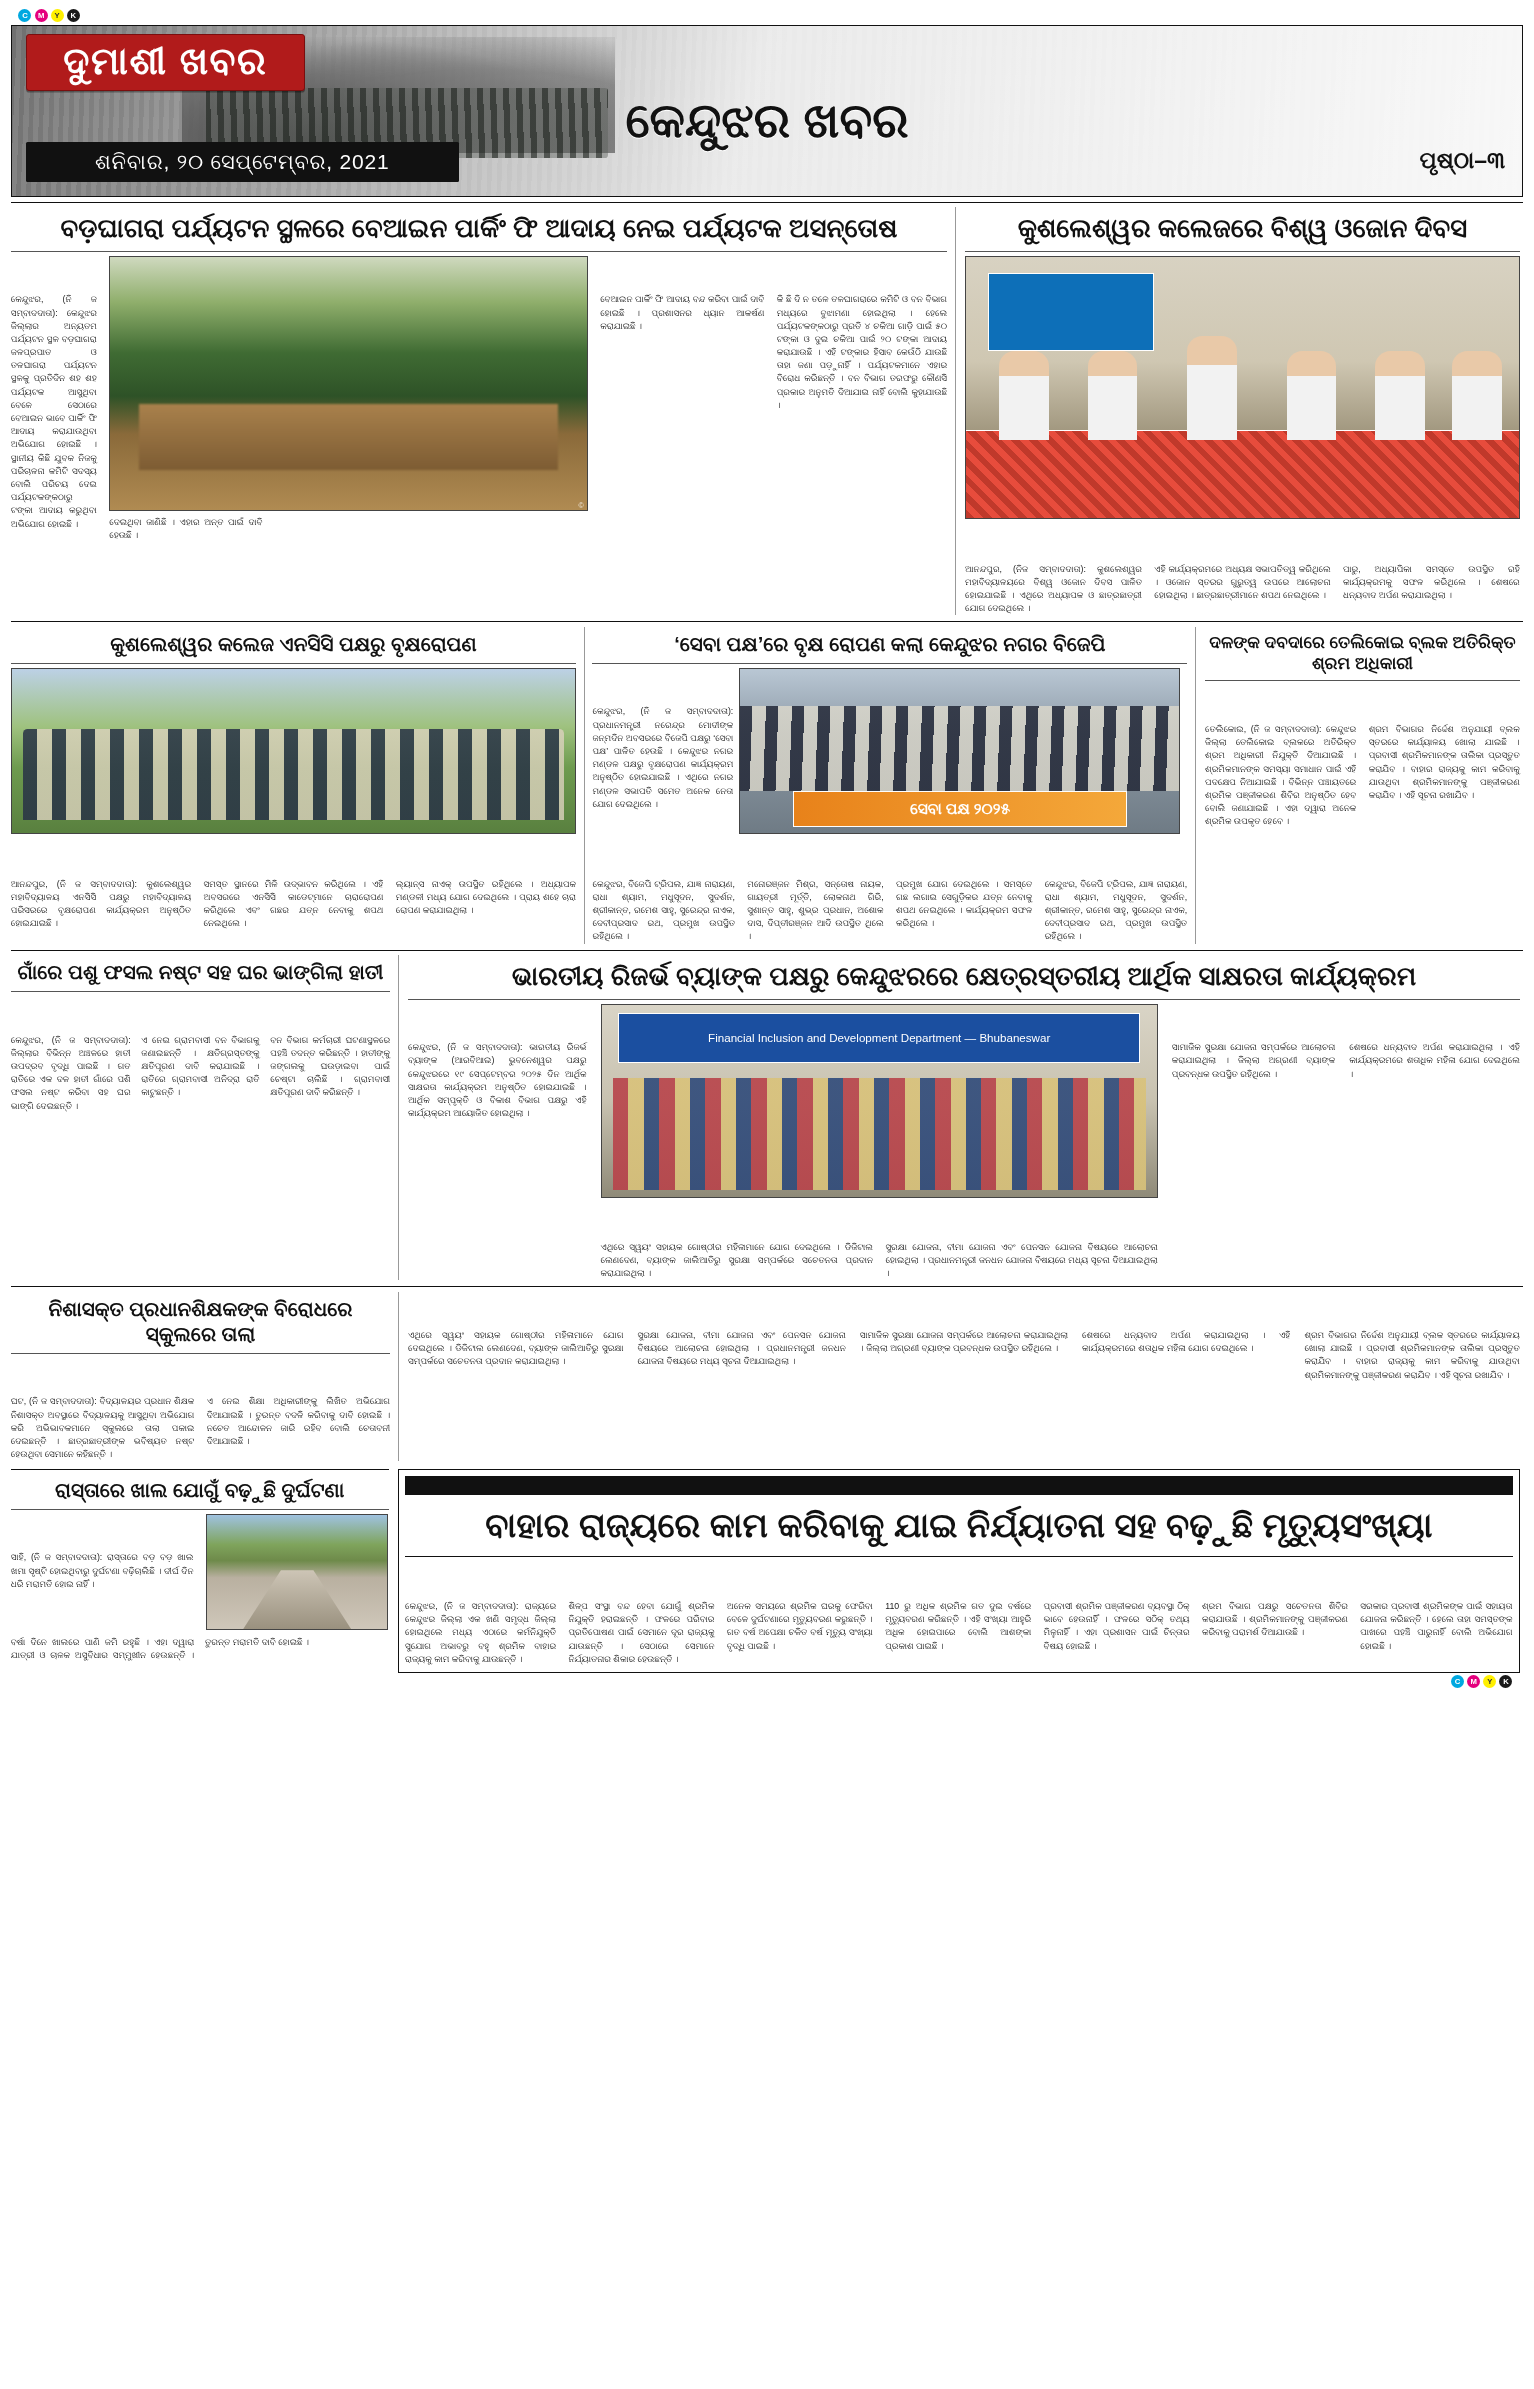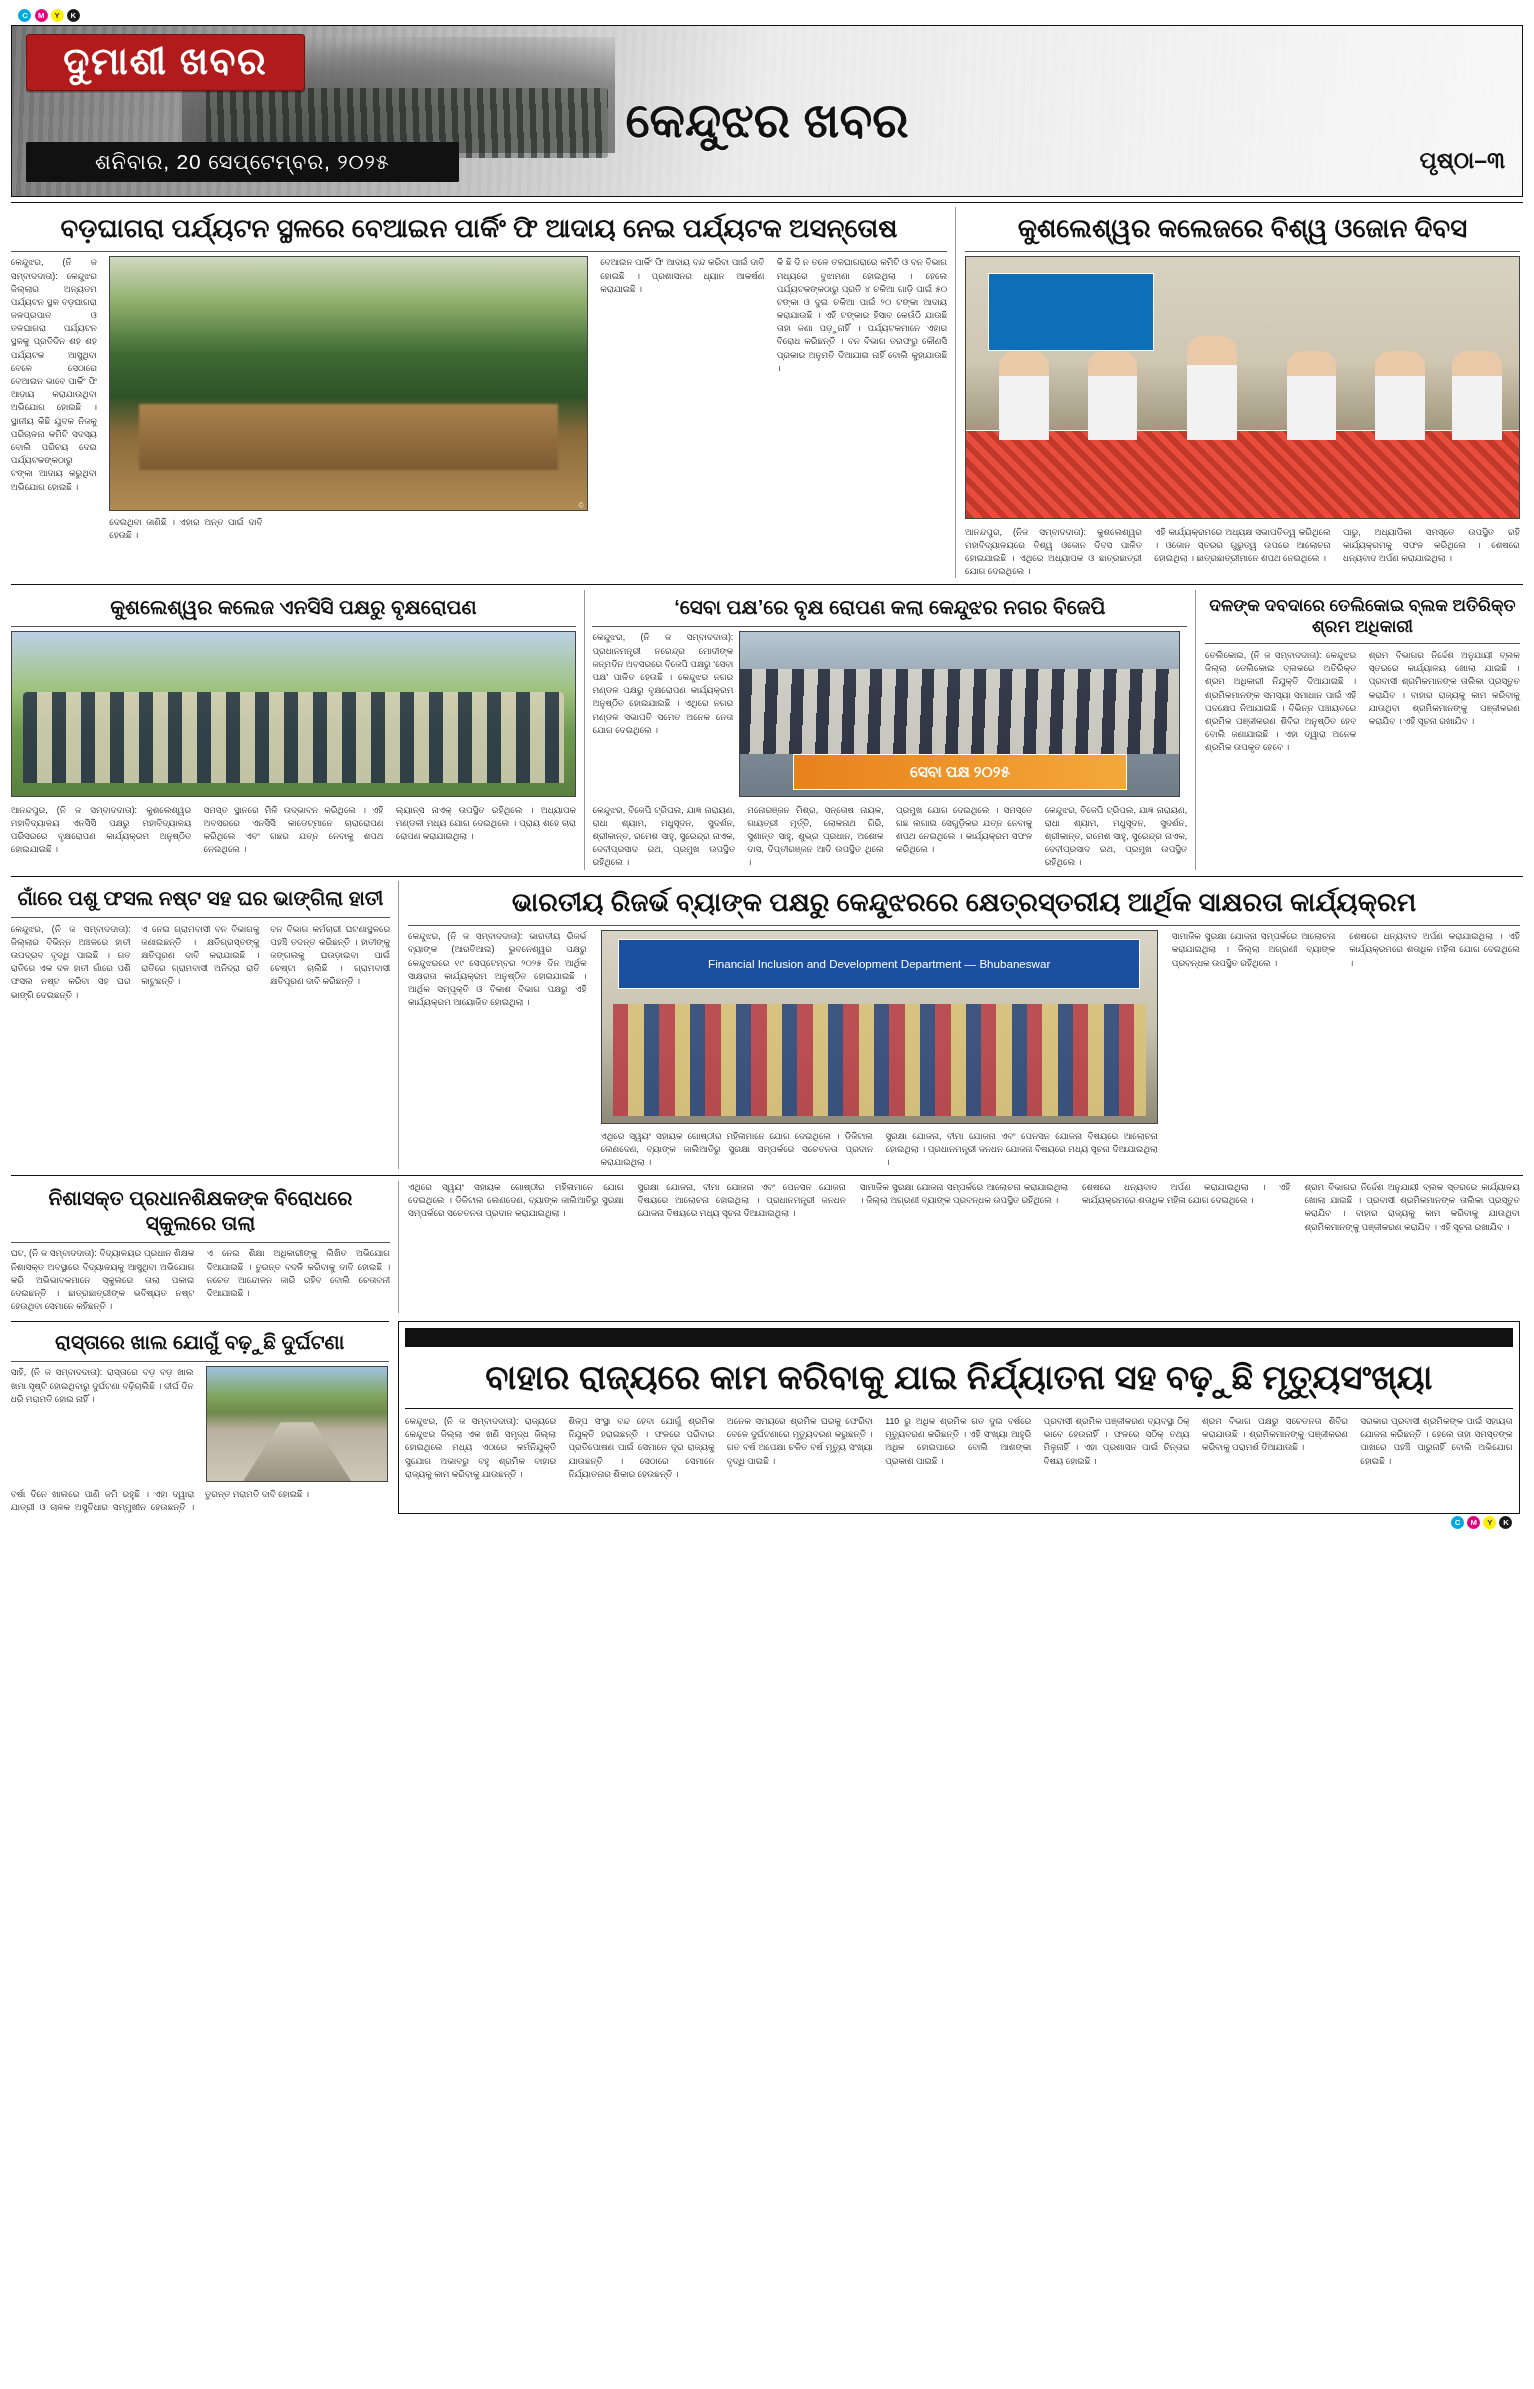--- a/index.html
+++ b/index.html
@@ -111,20 +111,21 @@
   .headline.tiny { font-size: 17px; }
   .headline.big { font-size: 34px; }
 
   .body-text {
     font-size: 9.4px;
     line-height: 1.52;
     text-align: justify;
     color:#1a1a1a;
     hyphens: auto;
     word-break: break-word;
+    margin-top: 37px;
   }
   .body-text.s11 { font-size: 8.8px; line-height:1.5; }
 
   .cols-2 { column-count:2; column-gap: 10.8px; }
 
   .vline { border-left: 0.8px solid #999; }
 
   
   .photo { position:relative; overflow:hidden; border:0.8px solid #444; }
   .photo .cap {
@@ -241,21 +242,21 @@
     <span class="cmyk-dot c-m">M</span>
     <span class="cmyk-dot c-y">Y</span>
     <span class="cmyk-dot c-k">K</span>
   </div>
 
   <div class="masthead">
     <div class="photo-strip"></div>
     <div class="hill"></div>
     <div class="trees"></div>
     <div class="logo-box">ଦୁମାଶୀ ଖବର</div>
-    <div class="date-box">ଶନିବାର, 20 ସେପ୍ଟେମ୍ବର, ୨୦୨୫</div>
+    <div class="date-box">ଶନିବାର, ୨୦ ସେପ୍ଟେମ୍ବର, 2021</div>
     <div class="main-title">କେନ୍ଦୁଝର ଖବର</div>
     <div class="page-no">ପୃଷ୍ଠା–୩</div>
   </div>
 
   <div class="rule" style="margin-top:4.6px;"></div>
 
   <div class="flexrow" style="margin-top:4.6px;">
 
     <div style="width:944px; padding-right:7.7px;">
       <div class="headline">ବଡ଼ଘାଗରା ପର୍ଯ୍ୟଟନ ସ୍ଥଳରେ ବେଆଇନ ପାର୍କିଂ ଫି ଆଦାୟ ନେଇ ପର୍ଯ୍ୟଟକ ଅସନ୍ତୋଷ</div>

